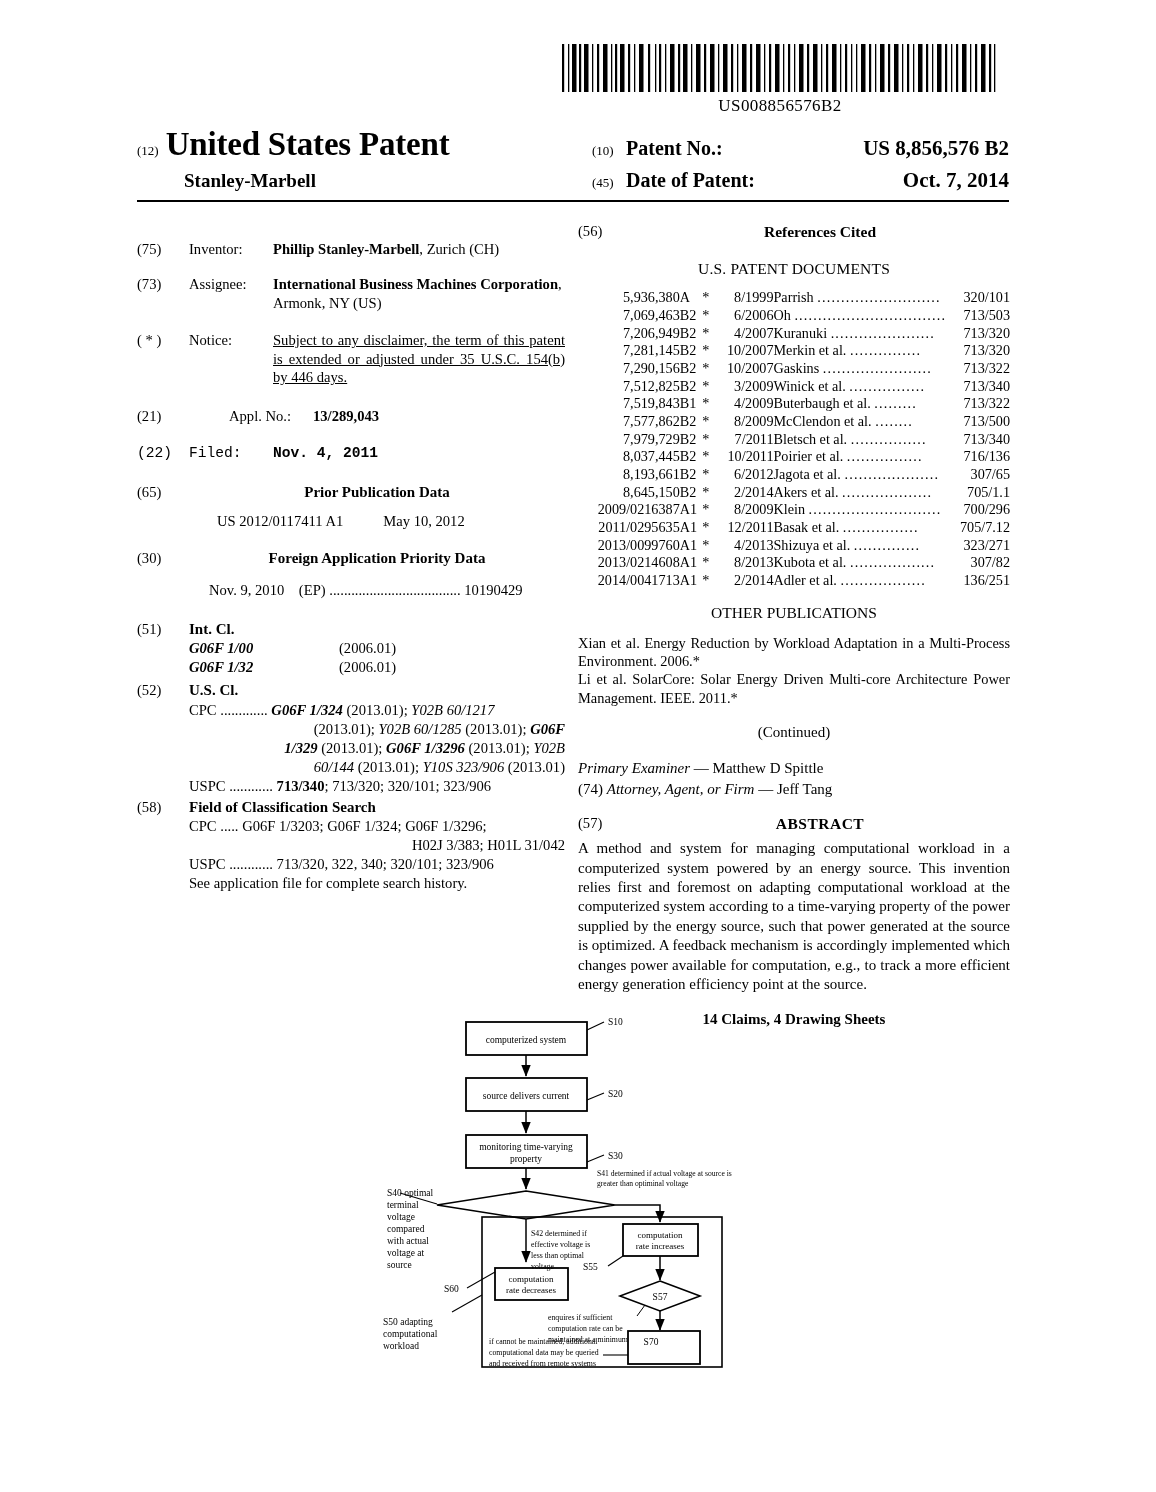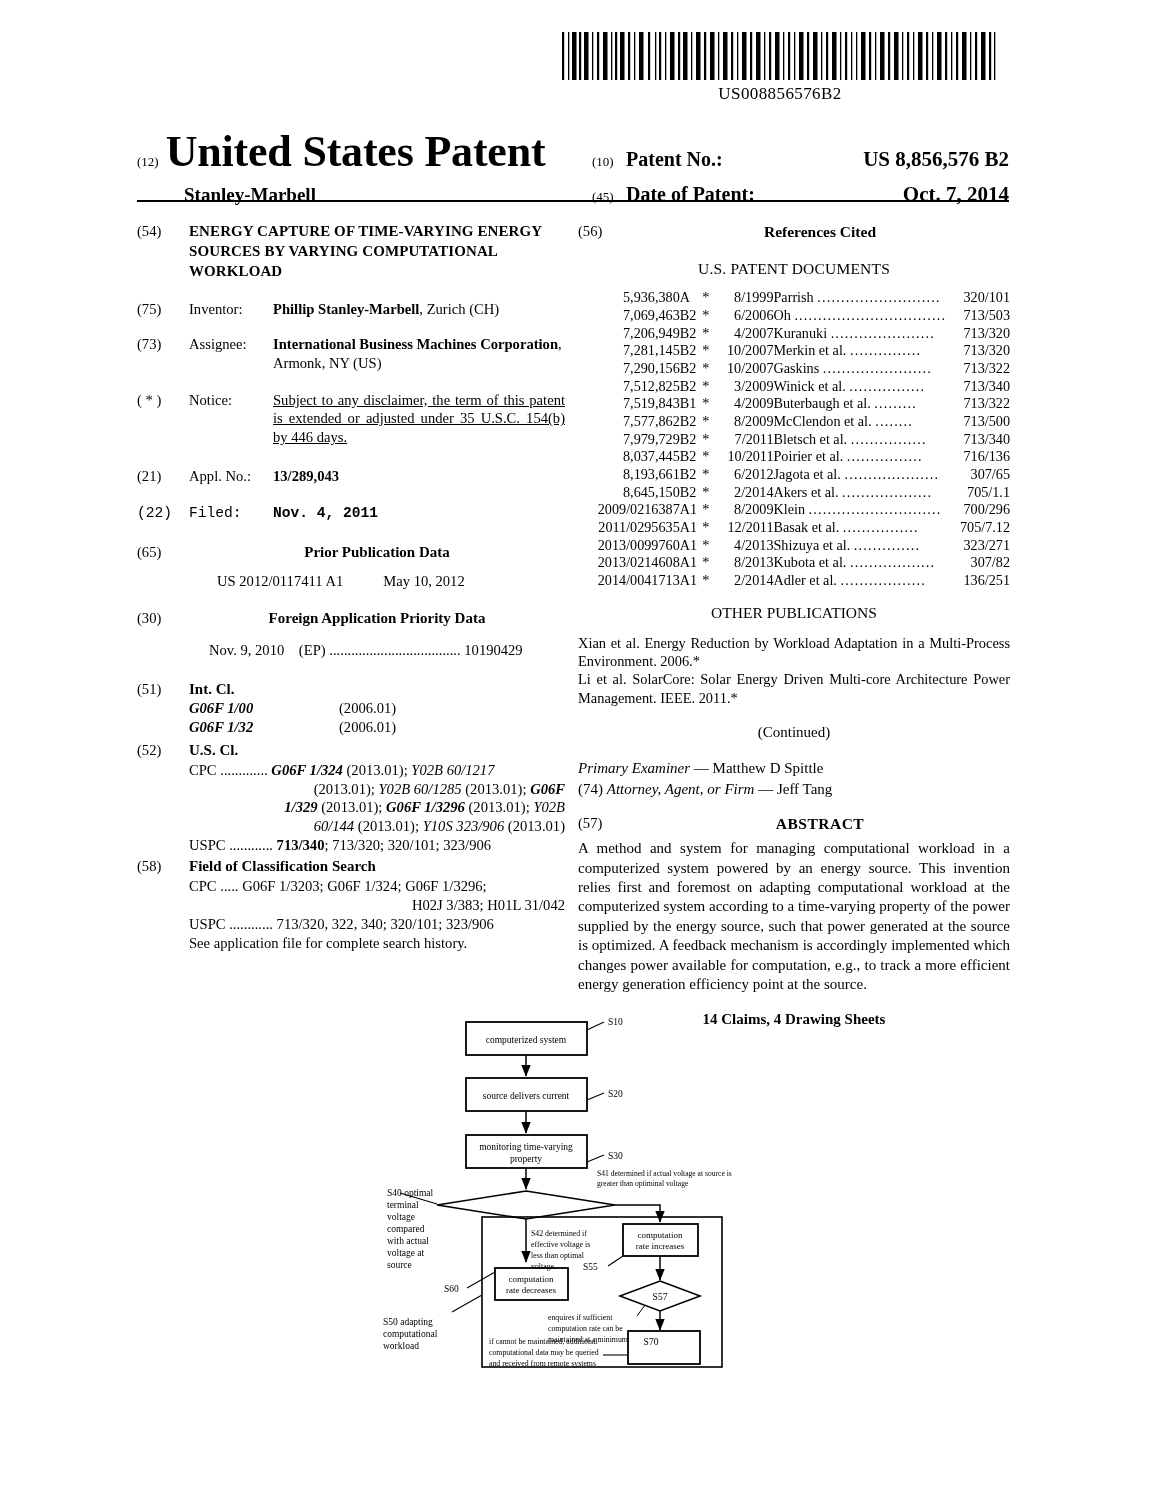--- a/index.html
+++ b/index.html
@@ -13,21 +13,21 @@
     position: relative;
     font-family: "Liberation Serif", "DejaVu Serif", serif;
     color: #000;
     overflow: hidden;
   }
 
   
   .barcode-block {
     position: absolute;
     left: 560px;
-    top: 32px;
+    top: 44px;
     width: 440px;
     text-align: center;
   }
   .barcode {
     height: 48px;
     width: 437px;
     display: block;
   }
   .barcode-number {
     font-family: "Liberation Serif", serif;
@@ -54,21 +54,21 @@
   .hdr-right {
     width: 417px;
     display: flex;
     align-items: baseline;
   }
   .tag12 {
     font-size: 13px;
     vertical-align: baseline;
   }
   .us-patent-title {
-    font-size: 44px;
+    font-size: 33px;
     font-weight: bold;
     letter-spacing: -0.2px;
     margin-left: 7px;
   }
   .tag-paren {
     font-size: 13px;
     width: 34px;
     display: inline-block;
   }
   .hdr-label {
@@ -377,24 +377,20 @@
       <span class="tag-paren">(45)</span>
       <span class="hdr-label">Date of Patent:</span>
       <span class="hdr-value">Oct. 7, 2014</span>
     </div>
   </div>
 </div>
 <div class="rule"></div>
 
 <div class="col-left">
 
-  <div class="fld">
-    <div class="fld-num">(54)</div>
-    <div class="fld-body title-54">ENERGY CAPTURE OF TIME-VARYING ENERGY SOURCES BY VARYING COMPUTATIONAL WORKLOAD</div>
-  </div>
 
   <div class="fld" style="margin-top:18px;">
     <div class="fld-num">(75)</div>
     <div class="fld-body inv-row">
       <div class="lab">Inventor:</div>
       <div class="val"><span class="b">Phillip Stanley-Marbell</span><span>, Zurich (CH)</span></div>
     </div>
   </div>
 
   <div class="fld" style="margin-top:16px;">
@@ -406,21 +402,21 @@
   </div>
 
   <div class="fld" style="margin-top:18px;">
     <div class="fld-num">( * )</div>
     <div class="fld-body inv-row">
       <div class="lab">Notice:</div>
       <div class="val notice-text">Subject to any disclaimer, the term of this patent is extended or adjusted under 35 U.S.C. 154(b) by 446 days.</div>
     </div>
   </div>
 
-  <div class="fld" style="margin-top:20px;">
+  <div class="fld" style="margin-top:20px;gap:40px;">
     <div class="fld-num">(21)</div>
     <div class="fld-body inv-row">
       <div class="lab">Appl. No.:</div>
       <div class="val b">13/289,043</div>
     </div>
   </div>
 
   <div class="fld" style="margin-top:18px;font-family:Liberation Mono, monospace;">
     <div class="fld-num">(22)</div>
     <div class="fld-body inv-row">

